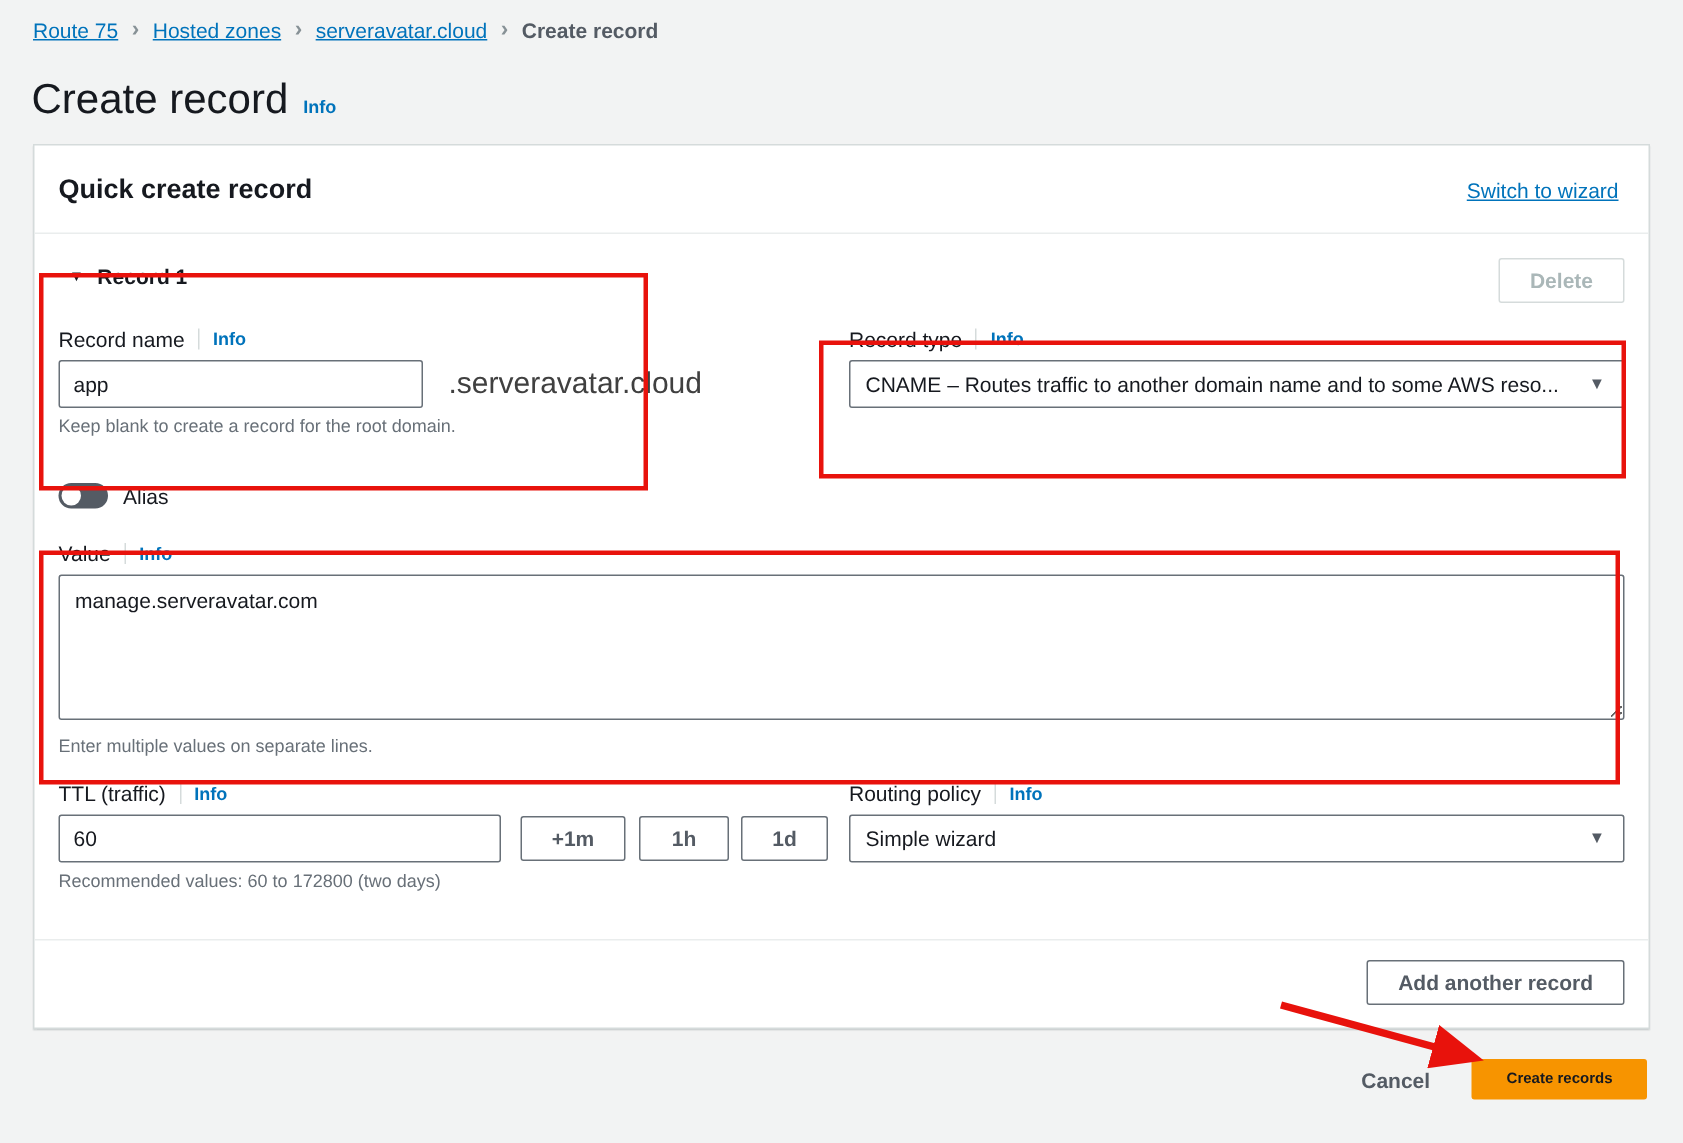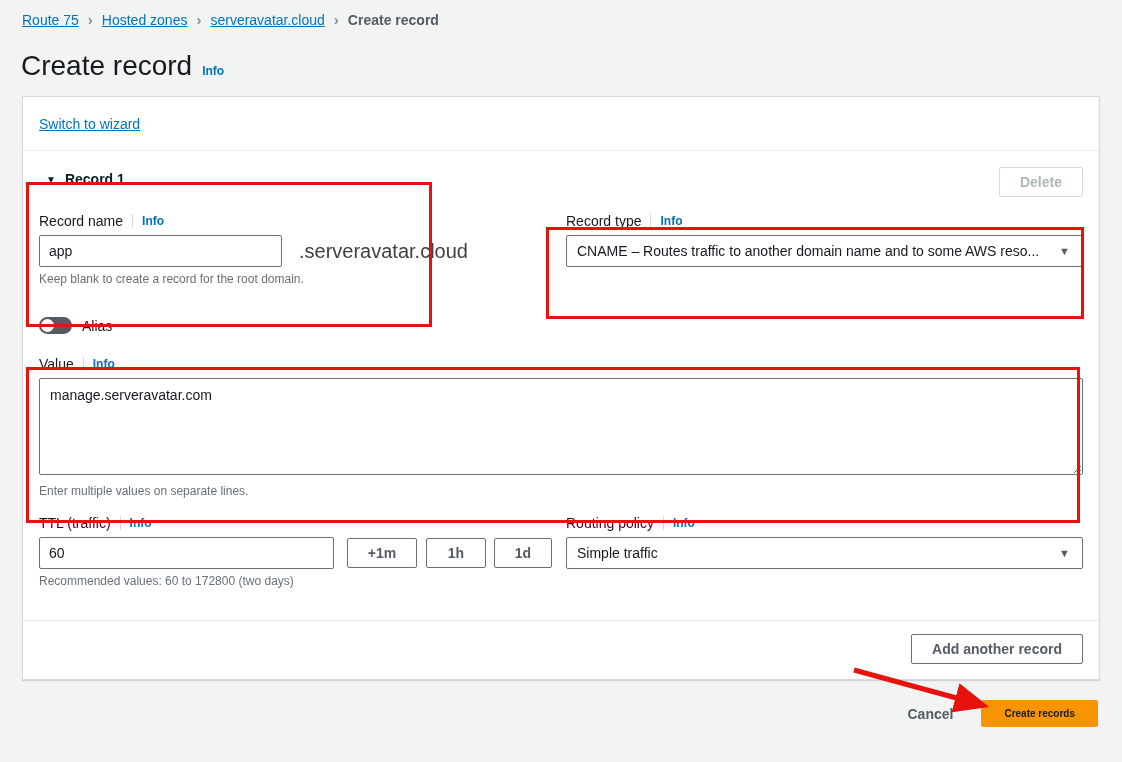--- a/index.html
+++ b/index.html
@@ -136,20 +136,21 @@
   <span class="current">Create record</span>
 </nav>
 
 <div class="page-title-row">
   <h1 class="page-title">Create record</h1>
   <a class="info-link">Info</a>
 </div>
 
 <section class="card">
   <div class="card-header">
+    <h2 class="card-title">Quick create record</h2>
     <a class="switch-link">Switch to wizard</a>
   </div>
 
   <div class="card-body">
 
     <div class="record-head">
       <div class="record-toggle">
         <span class="tri">▼</span>
         <span>Record 1</span>
       </div>
@@ -211,21 +212,21 @@
         </div>
         <div class="helper">Recommended values: 60 to 172800 (two days)</div>
       </div>
 
       <div class="col-right">
         <div class="label-row">
           <span>Routing policy</span>
           <a class="info-link">Info</a>
         </div>
         <div class="select">
-          <span class="sel-text">Simple traffic</span>
+          <span class="sel-text">Simple wizard</span>
           <span class="caret">▼</span>
         </div>
       </div>
     </div>
   </div>
 
   <div class="card-footer">
     <button class="btn">Add another record</button>
   </div>
 </section>

